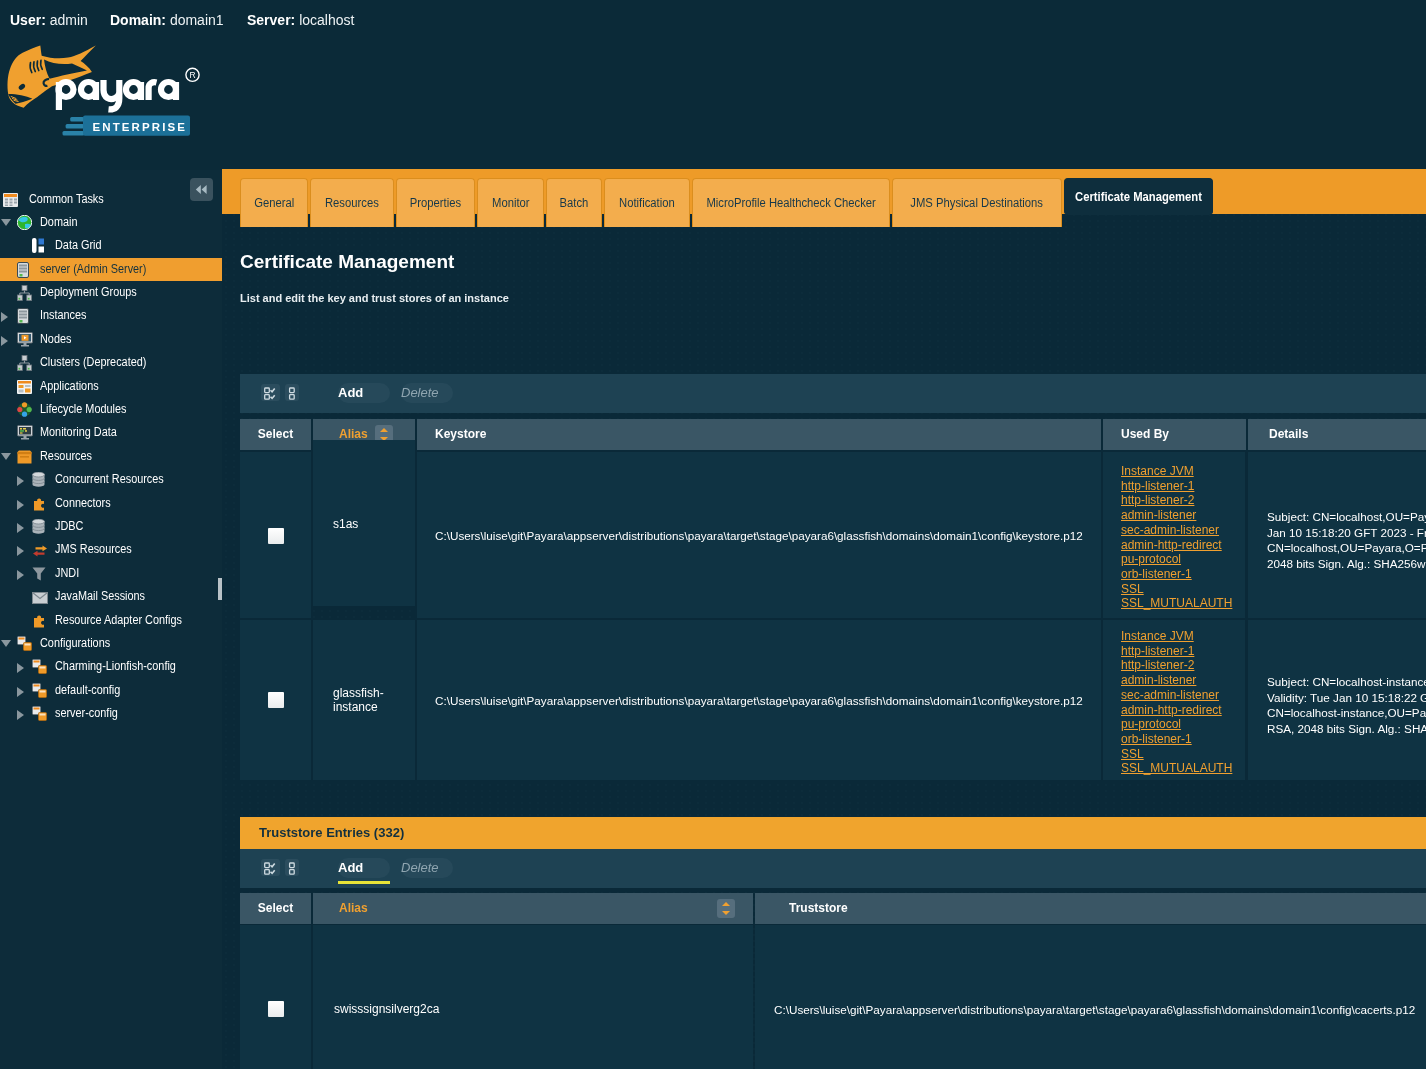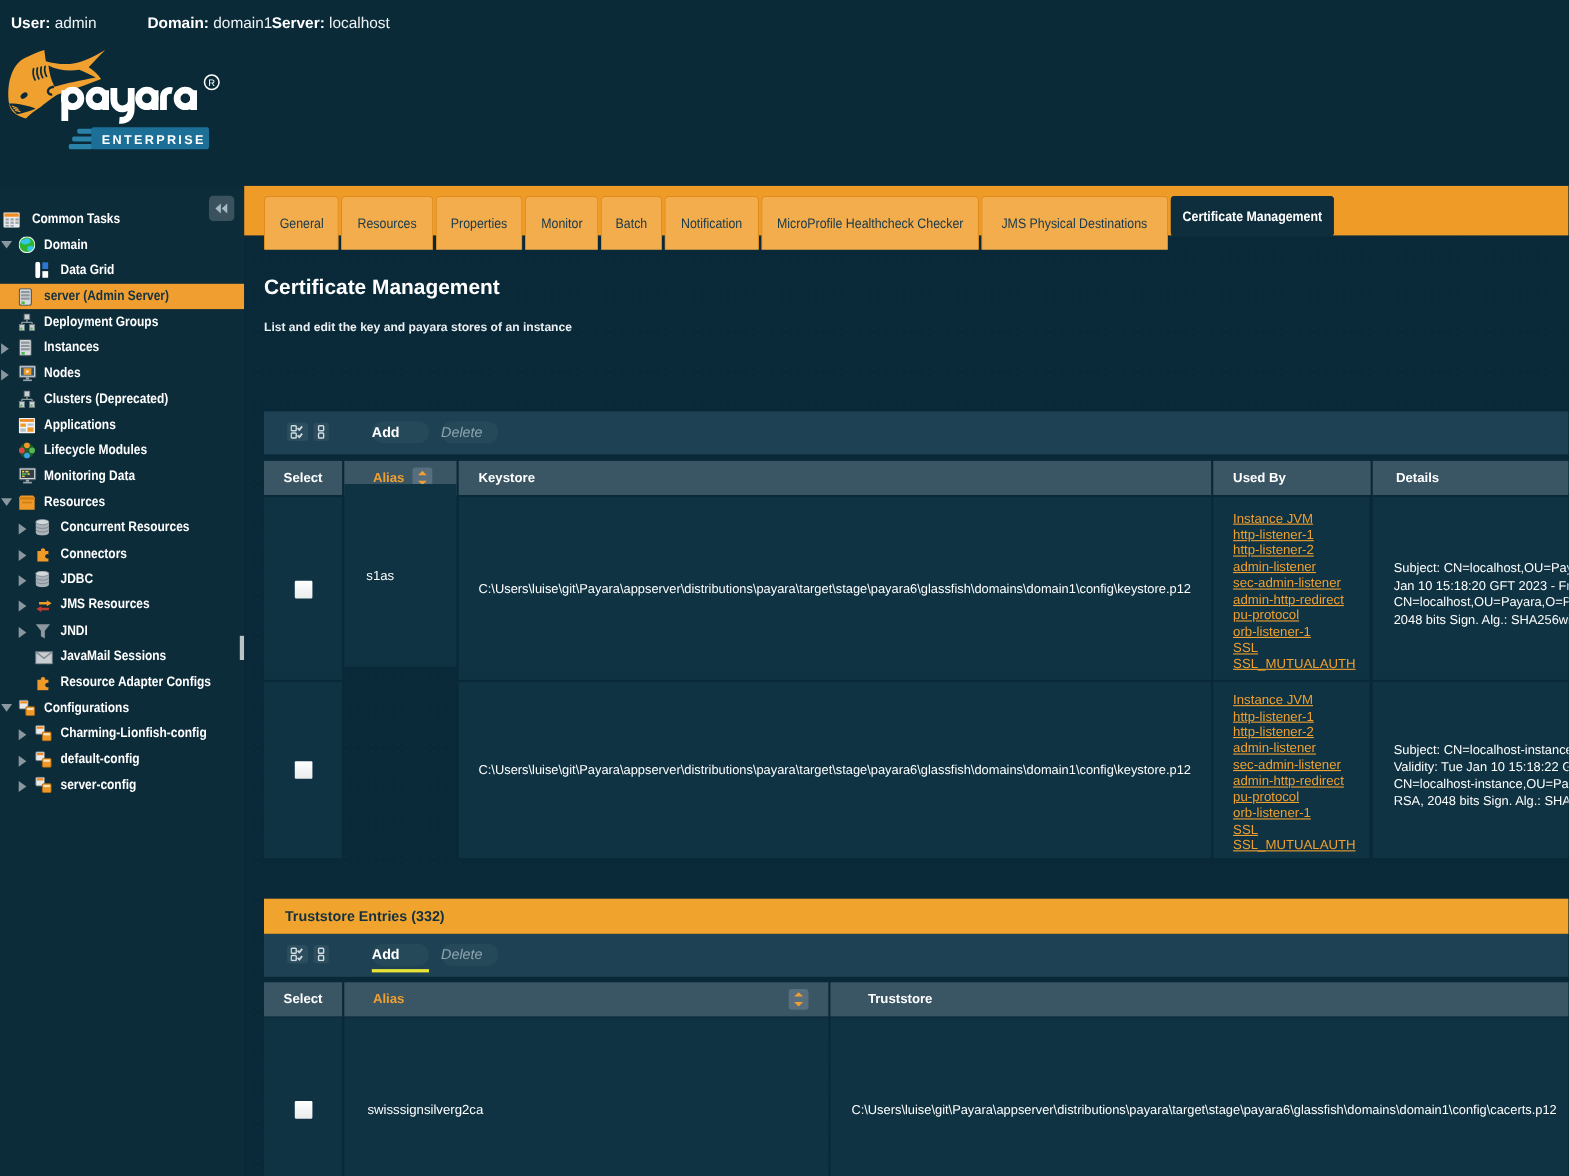--- a/index.html
+++ b/index.html
@@ -9,21 +9,21 @@
   background:#0b2a38;
   position:relative;
   color:#fff;
 }
 .topbar .grp { position:absolute; top:12px; font-size:14px; color:#eef3f5; }
 .topbar b { font-weight:bold; color:#fff; }
 #logo { position:absolute; left:0; top:40px; width:210px; height:105px; }
 #sidebar { position:absolute; left:0; top:170px; width:222px; height:899px; background:#0d2c3a; }
 #collapseBtn { position:absolute; left:190px; top:8px; width:23px; height:23px; background:#3a525e; border-radius:4px; }
 #tree { position:absolute; left:0; top:17.5px; width:222px; }
-.trow { position:relative; height:23.4px; line-height:23.4px; font-size:12.5px; font-weight:bold; color:#fff; white-space:nowrap; }
+.trow { position:relative; height:23.4px; line-height:23.4px; font-size:12.5px; font-weight:normal; color:#fff; white-space:nowrap; }
 .trow .exp { position:absolute; top:8px; width:0; height:0; }
 .exp.open  { border-left:5px solid transparent; border-right:5px solid transparent; border-top:7px solid #8a979e; }
 .exp.closed{ border-top:5px solid transparent; border-bottom:5px solid transparent; border-left:7px solid #8a979e; }
 .trow .ic { position:absolute; top:4px; }
 .trow .lbl { position:absolute; top:0; transform:scaleX(0.87); transform-origin:0 50%; }
 .trow.sel { background:#f09e2f; color:#14323f;padding-left:16px; }
 #sbthumb { position:absolute; left:218px; top:408px; width:4px; height:22px; background:#b9c2c7; }
 #content { position:absolute; left:222px; top:170px; width:1204px; height:899px; background:#0a2938; }
 #content:before { content:""; position:absolute; inset:0; background-image:radial-gradient(rgba(120,190,210,0.035) 1px, transparent 1.5px); background-size:8px 6px; opacity:0.55; }
 #tabbar { position:absolute; left:0; top:-1px; width:1204px; height:45px; background:#ee9b28; }
@@ -47,21 +47,21 @@
 .cbox { position:absolute; width:16px; height:16px; background:linear-gradient(#ffffff, #e9eced); border-radius:1px; }
 .link { color:#f0a030; text-decoration:underline; font-size:12px; line-height:14.7px; display:block; }
 .dtxt { font-size:11.7px; line-height:15.6px; white-space:nowrap; }
 .ctxt { font-size:12px; }
 .path { font-size:11.7px; }
 </style>
 </head>
 <body>
 <div class="topbar">
   <div class="grp" style="left:10px;"><b>User:</b> admin</div>
-  <div class="grp" style="left:110px;margin-left:24px;"><b>Domain:</b> domain1</div>
+  <div class="grp" style="left:110px;"><b>Domain:</b> domain1</div>
   <div class="grp" style="left:247px;"><b>Server:</b> localhost</div>
 </div>
 
 <div id="logo"><svg width="210" height="105" viewBox="0 0 210 105">
   <path fill="#f0a02f" d="M8.3 54.5
     C6.8 46 7.5 36 9.8 29.5
     C12.5 21 17 15.5 22.6 12.8
     C28.5 9.8 34.5 7 40.3 5.4
     C40.8 8.5 41 12 41.7 15.7
     C50 18.3 60 19 68 17.5
@@ -381,21 +381,21 @@
         <span class="tl">MicroProfile Healthcheck Checker</span>
       </div>
 <div class="tab" style="left:670px; width:170px;">
         <span class="tl">JMS Physical Destinations</span>
       </div>
 <div class="tab active" style="left:842px; width:149px;">
         <span class="tl">Certificate Management</span>
       </div>
   </div>
   <div id="h1">Certificate Management</div>
-  <div id="sub">List and edit the key and payara stores of an instance</div>
+  <div id="sub">List and edit the key and trust stores of an instance</div>
 
   <div class="toolbar" style="top:204px;">
     <div class="iconbtn" style="left:21px; width:19px;">
       <svg width="12" height="13" viewBox="0 0 12 13">
           <g fill="none" stroke="#cfdbe1" stroke-width="1.3">
             <rect x="0.7" y="1" width="4.6" height="4.6" rx="0.8"></rect>
             <rect x="0.7" y="7.6" width="4.6" height="4.6" rx="0.8"></rect>
           </g>
           <g stroke="#cfdbe1" stroke-width="1.6" fill="none">
             <path d="M6.5 3.2 l1.6 1.6 l2.6 -3.2"></path>
@@ -446,20 +446,23 @@
       Subject: CN=localhost,OU=Payara,O=Payara Foundation,L=Great Malvern,ST=Worcestershire,C=UK Validity: Tue<br>
       Jan 10 15:18:20 GFT 2023 - Fri Jan 7 15:18:20 GFT 2033 Issuer:<br>
       CN=localhost,OU=Payara,O=Payara Foundation,L=Great Malvern,ST=Worcestershire,C=UK Key: RSA,<br>
       2048 bits Sign. Alg.: SHA256withRSA
     </div>
   </div>
 
   <div class="bcell" style="left:18px; top:450px; width:71px; height:160px;">
       <div class="cbox" style="left:28px; top:72px;"></div>
     </div>
+  <div class="bcell" style="left:91px; top:450px; width:102px; height:160px;">
+    <div class="ctxt" style="position:absolute; left:20px; top:66px; line-height:14px;">glassfish-<br>instance</div>
+  </div>
   <div class="bcell" style="left:195px; top:450px; width:684px; height:160px; line-height:160px;"><span class="path" style="margin-left:18px;">C:\Users\luise\git\Payara\appserver\distributions\payara\target\stage\payara6\glassfish\domains\domain1\config\keystore.p12</span></div>
   <div class="bcell" style="left:881px; top:450px; width:142px; height:160px;">
     <div style="position:absolute; left:18px; top:9px;">
         <span class="link">Instance JVM</span>
         <span class="link">http-listener-1</span>
         <span class="link">http-listener-2</span>
         <span class="link">admin-listener</span>
         <span class="link">sec-admin-listener</span>
         <span class="link">admin-http-redirect</span>
         <span class="link">pu-protocol</span>

